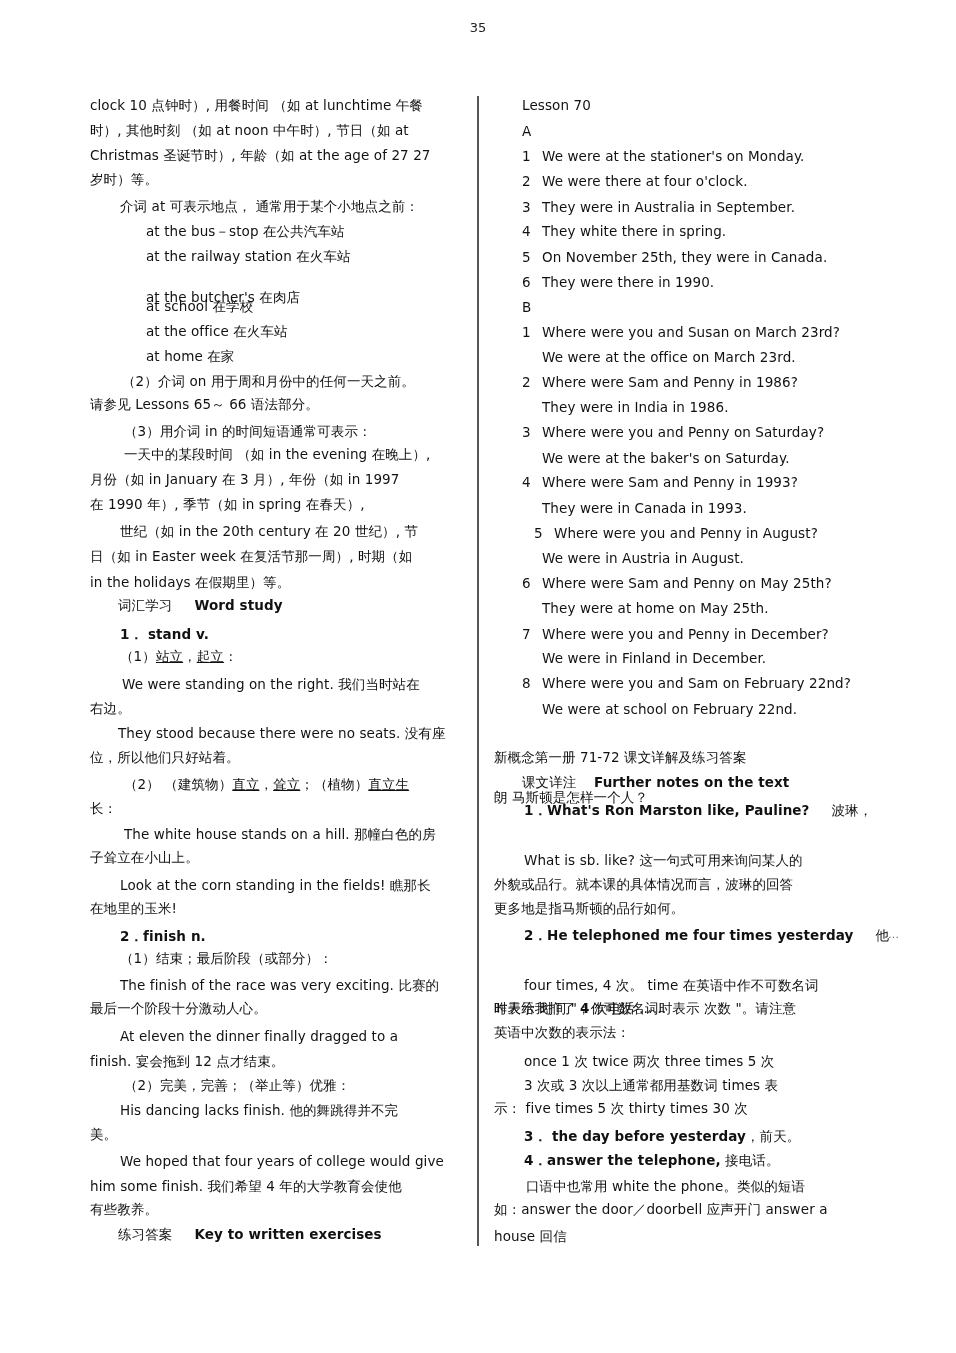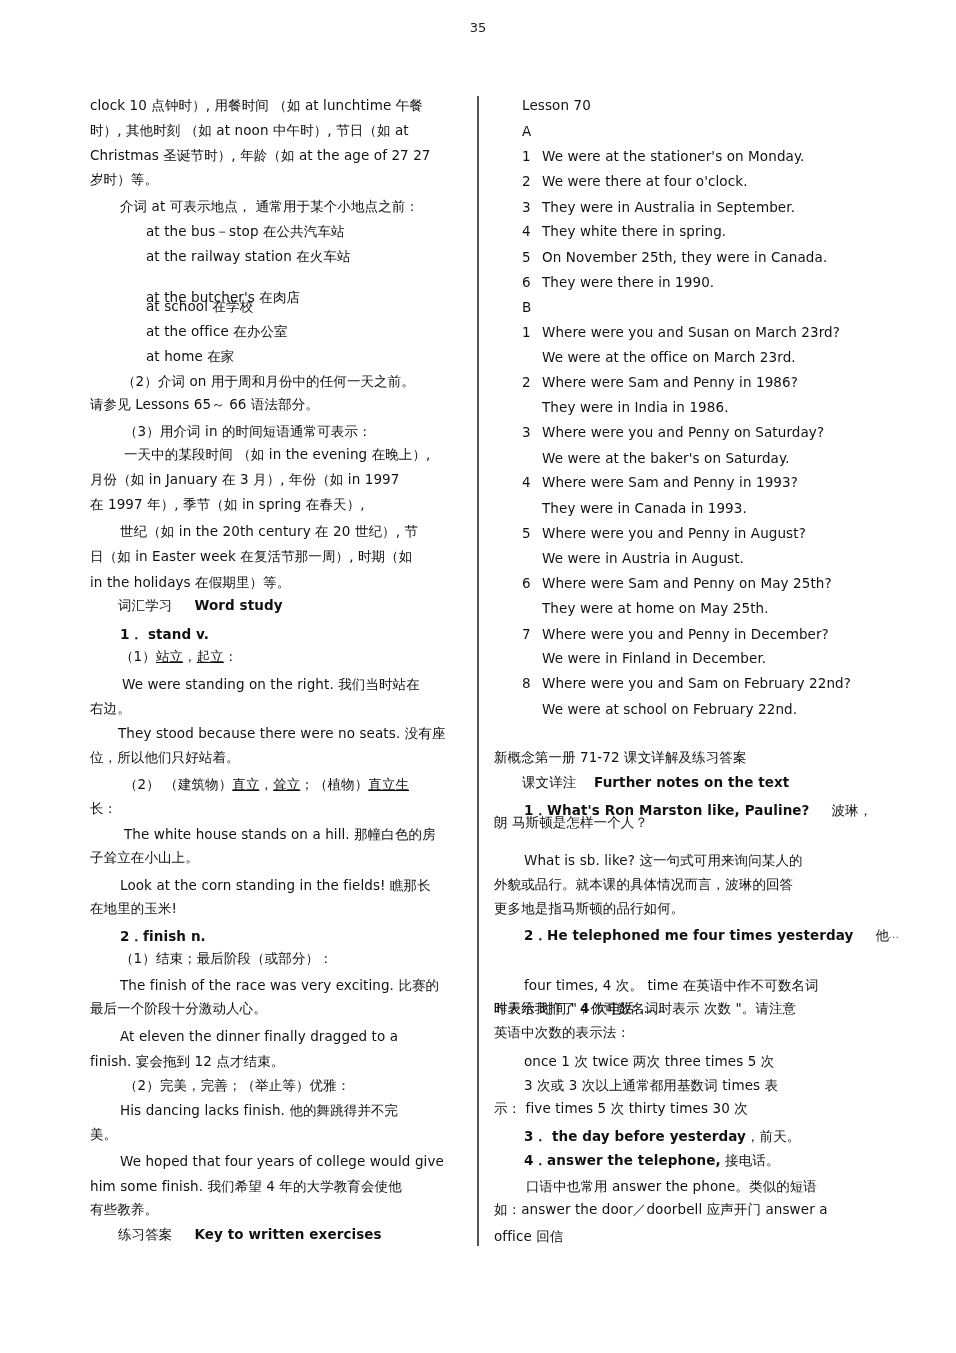--- a/index.html
+++ b/index.html
@@ -37,28 +37,28 @@
 <div class="col col-left">
   <div class="ln" style="top:0px;left:0px">clock 10 点钟时）, 用餐时间 （如   at lunchtime 午餐</div>
   <div class="ln" style="top:25px;left:0px">时）, 其他时刻 （如   at noon 中午时）, 节日（如   at</div>
   <div class="ln" style="top:50px;left:0px">Christmas 圣诞节时）, 年龄（如    at the age of 27 27</div>
   <div class="ln" style="top:74px;left:0px">岁时）等。</div>
   <div class="ln" style="top:101px;left:30px">介词 at 可表示地点， 通常用于某个小地点之前：</div>
   <div class="ln" style="top:126px;left:56px">at the bus－stop  在公共汽车站</div>
   <div class="ln" style="top:151px;left:56px">at the railway station  在火车站</div>
   <div class="ln" style="top:192px;left:56px">at the butcher's 在肉店</div>
   <div class="ln" style="top:201px;left:56px">at school  在学校</div>
-  <div class="ln" style="top:226px;left:56px">at the office   在办公室</div>
+  <div class="ln" style="top:226px;left:56px">at the office   在火车站</div>
   <div class="ln" style="top:251px;left:56px">at home 在家</div>
   <div class="ln" style="top:276px;left:32px">（2）介词  on 用于周和月份中的任何一天之前。</div>
   <div class="ln" style="top:299px;left:0px">请参见  Lessons 65～ 66 语法部分。</div>
   <div class="ln" style="top:326px;left:34px">（3）用介词   in  的时间短语通常可表示：</div>
   <div class="ln" style="top:349px;left:34px">一天中的某段时间  （如   in the evening 在晚上）,</div>
   <div class="ln" style="top:374px;left:0px">月份（如    in  January  在  3  月）, 年份（如     in   1997</div>
-  <div class="ln" style="top:399px;left:0px">在  1997  年）, 季节（如     in spring 在春天）,</div>
+  <div class="ln" style="top:399px;left:0px">在  1990  年）, 季节（如     in spring 在春天）,</div>
   <div class="ln" style="top:426px;left:30px">世纪（如    in the 20th century   在  20 世纪）, 节</div>
   <div class="ln" style="top:451px;left:0px">日（如  in Easter week 在复活节那一周）,     时期（如</div>
   <div class="ln" style="top:477px;left:0px">in the holidays  在假期里）等。</div>
 
   <div class="ln" style="top:500px;left:28px">
     <span>词汇学习</span>&nbsp;&nbsp;&nbsp;&nbsp;
     <span class="b">Word study</span>
   </div>
 
   <div class="ln b" style="top:529px;left:30px">1．   stand   v.</div>
@@ -111,39 +111,39 @@
   <div class="ln" style="top:202px;left:28px">B</div>
 
   <div class="ln" style="top:227px;left:28px"><span style="display:inline-block;width:20px">1</span><span>Where were you and Susan on March 23rd?</span></div>
   <div class="ln" style="top:252px;left:48px">We were at the office on March 23rd.</div>
   <div class="ln" style="top:277px;left:28px"><span style="display:inline-block;width:20px">2</span><span>Where were Sam and Penny in 1986?</span></div>
   <div class="ln" style="top:302px;left:48px">They were in India in 1986.</div>
   <div class="ln" style="top:327px;left:28px"><span style="display:inline-block;width:20px">3</span><span>Where were you and Penny on Saturday?</span></div>
   <div class="ln" style="top:353px;left:48px">We were at the baker's on Saturday.</div>
   <div class="ln" style="top:377px;left:28px"><span style="display:inline-block;width:20px">4</span><span>Where were Sam and Penny in 1993?</span></div>
   <div class="ln" style="top:403px;left:48px">They were in Canada in 1993.</div>
-  <div class="ln" style="top:428px;left:28px"><span style="display:inline-block;width:20px">5</span><span>Where were you and Penny in August?</span></div>
+  <div class="ln" style="top:428px;left:40px"><span style="display:inline-block;width:20px">5</span><span>Where were you and Penny in August?</span></div>
   <div class="ln" style="top:453px;left:48px">We were in Austria in August.</div>
   <div class="ln" style="top:478px;left:28px"><span style="display:inline-block;width:20px">6</span><span>Where were Sam and Penny on May 25th?</span></div>
   <div class="ln" style="top:503px;left:48px">They were at home on May 25th.</div>
   <div class="ln" style="top:529px;left:28px"><span style="display:inline-block;width:20px">7</span><span>Where were you and Penny in December?</span></div>
   <div class="ln" style="top:553px;left:48px">We were in Finland in December.</div>
   <div class="ln" style="top:578px;left:28px"><span style="display:inline-block;width:20px">8</span><span>Where were you and Sam on February 22nd?</span></div>
   <div class="ln" style="top:604px;left:48px">We were at school on February 22nd.</div>
 
   <div class="ln" style="top:652px;left:0px">新概念第一册    71-72  课文详解及练习答案</div>
   <div class="ln" style="top:677px;left:28px">
     <span>课文详注</span>&nbsp;&nbsp;&nbsp;
     <span class="b">Further notes on the text</span>
   </div>
 
   <div class="ln" style="top:705px;left:30px">
     <span class="b">1．What's Ron Marston like, Pauline?</span>&nbsp;&nbsp;&nbsp;&nbsp;&nbsp;<span>波琳，</span>
   </div>
-  <div class="ln" style="top:717px;left:0px">朗  马斯顿是怎样一个人？</div>
+  <div class="ln" style="top:692px;left:0px">朗  马斯顿是怎样一个人？</div>
   <div class="ln" style="top:755px;left:30px">What  is  sb.  like?  这一句式可用来询问某人的</div>
   <div class="ln" style="top:779px;left:0px">外貌或品行。就本课的具体情况而言，波琳的回答</div>
   <div class="ln" style="top:803px;left:0px">更多地是指马斯顿的品行如何。</div>
 
   <div class="ln" style="top:830px;left:30px">
     <span class="b">2．He telephoned me four times yesterday</span>&nbsp;&nbsp;&nbsp;&nbsp;&nbsp;<span>他</span>
   </div>
   <div class="ellipsis-far" style="top:830px">…</div>
   <div class="ln" style="top:903px;left:0px">
     <span>昨天给我打了   </span><span class="b">4</span><span> 次电话 ……</span>
@@ -154,16 +154,16 @@
   <div class="ln" style="top:956px;left:30px">once 1 次      twice   两次       three times 5  次</div>
   <div class="ln" style="top:980px;left:30px">3  次或   3  次以上通常都用基数词          times  表</div>
   <div class="ln" style="top:1003px;left:0px">示：    five times 5  次      thirty times 30  次</div>
 
   <div class="ln" style="top:1031px;left:30px">
     <span class="b">3．   the day before yesterday</span><span>，前天。</span>
   </div>
   <div class="ln" style="top:1055px;left:30px">
     <span class="b">4．answer the telephone,</span><span> 接电话。</span>
   </div>
-  <div class="ln" style="top:1081px;left:32px">口语中也常用     answer  the  phone。类似的短语</div>
+  <div class="ln" style="top:1081px;left:32px">口语中也常用     white  the  phone。类似的短语</div>
   <div class="ln" style="top:1104px;left:0px">如：answer the door／doorbell  应声开门        answer a</div>
-  <div class="ln" style="top:1131px;left:0px">office  回信</div>
+  <div class="ln" style="top:1131px;left:0px">house  回信</div>
 </div>
 
 </body></html>

